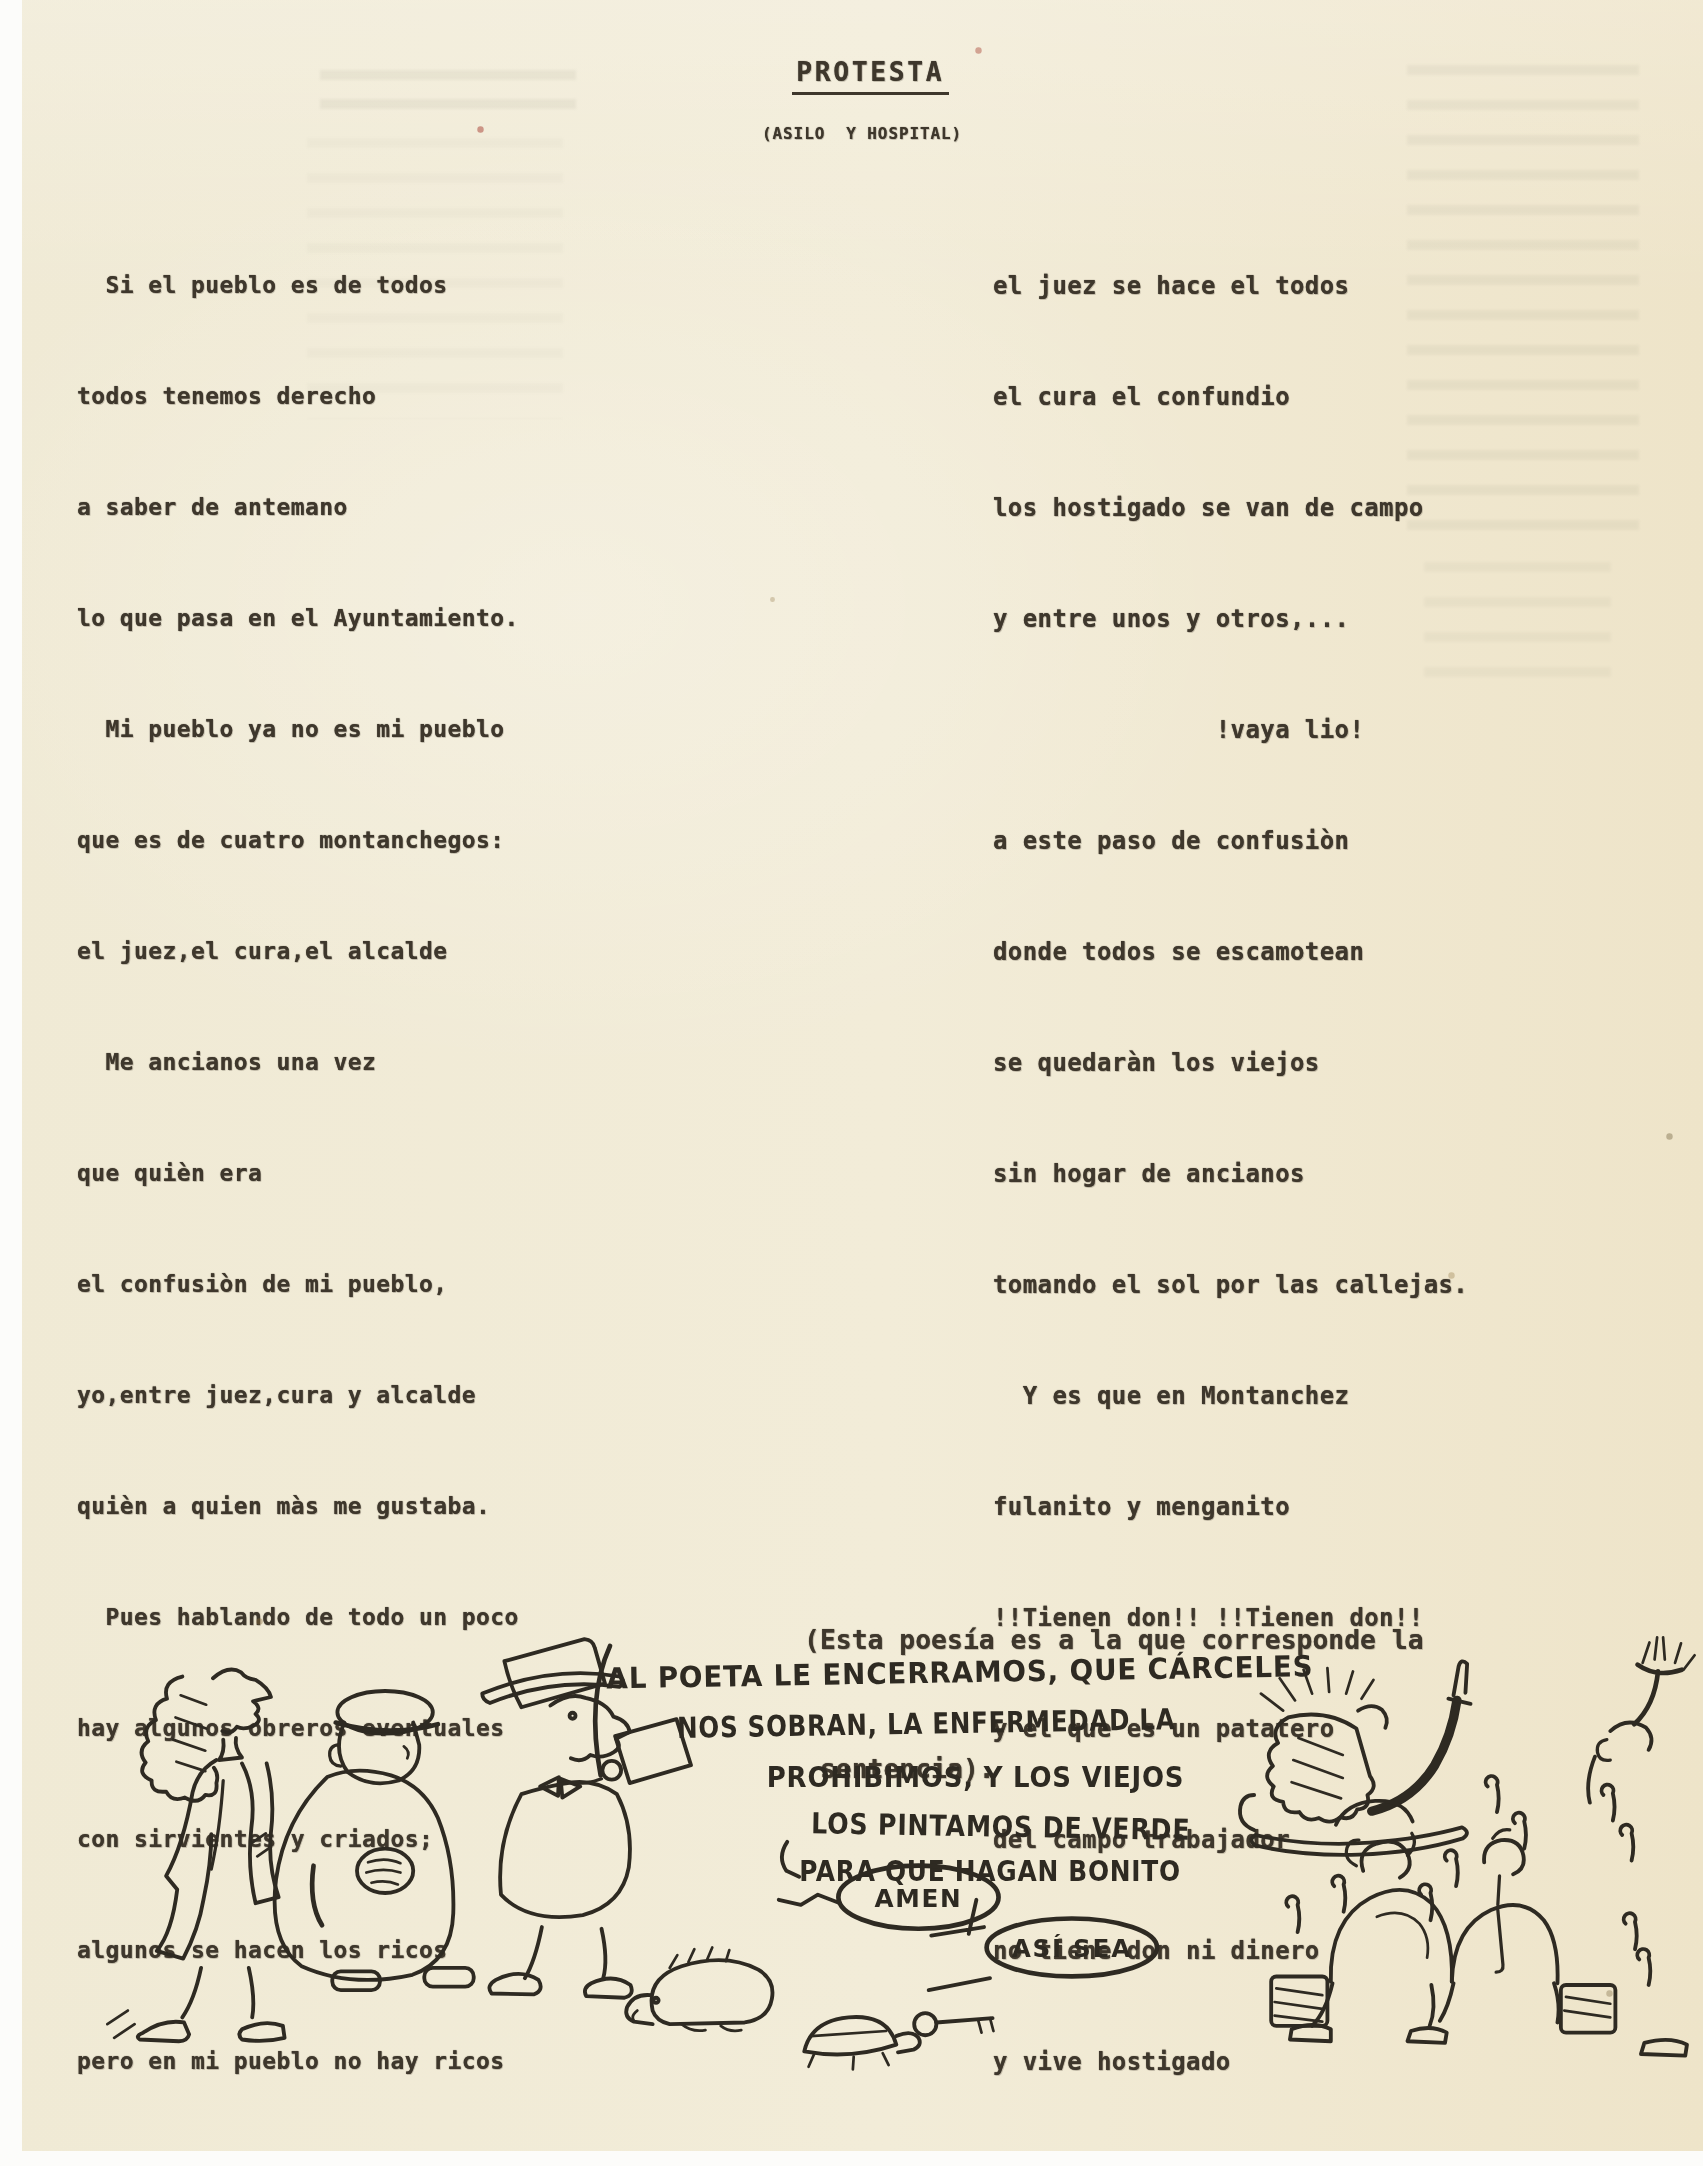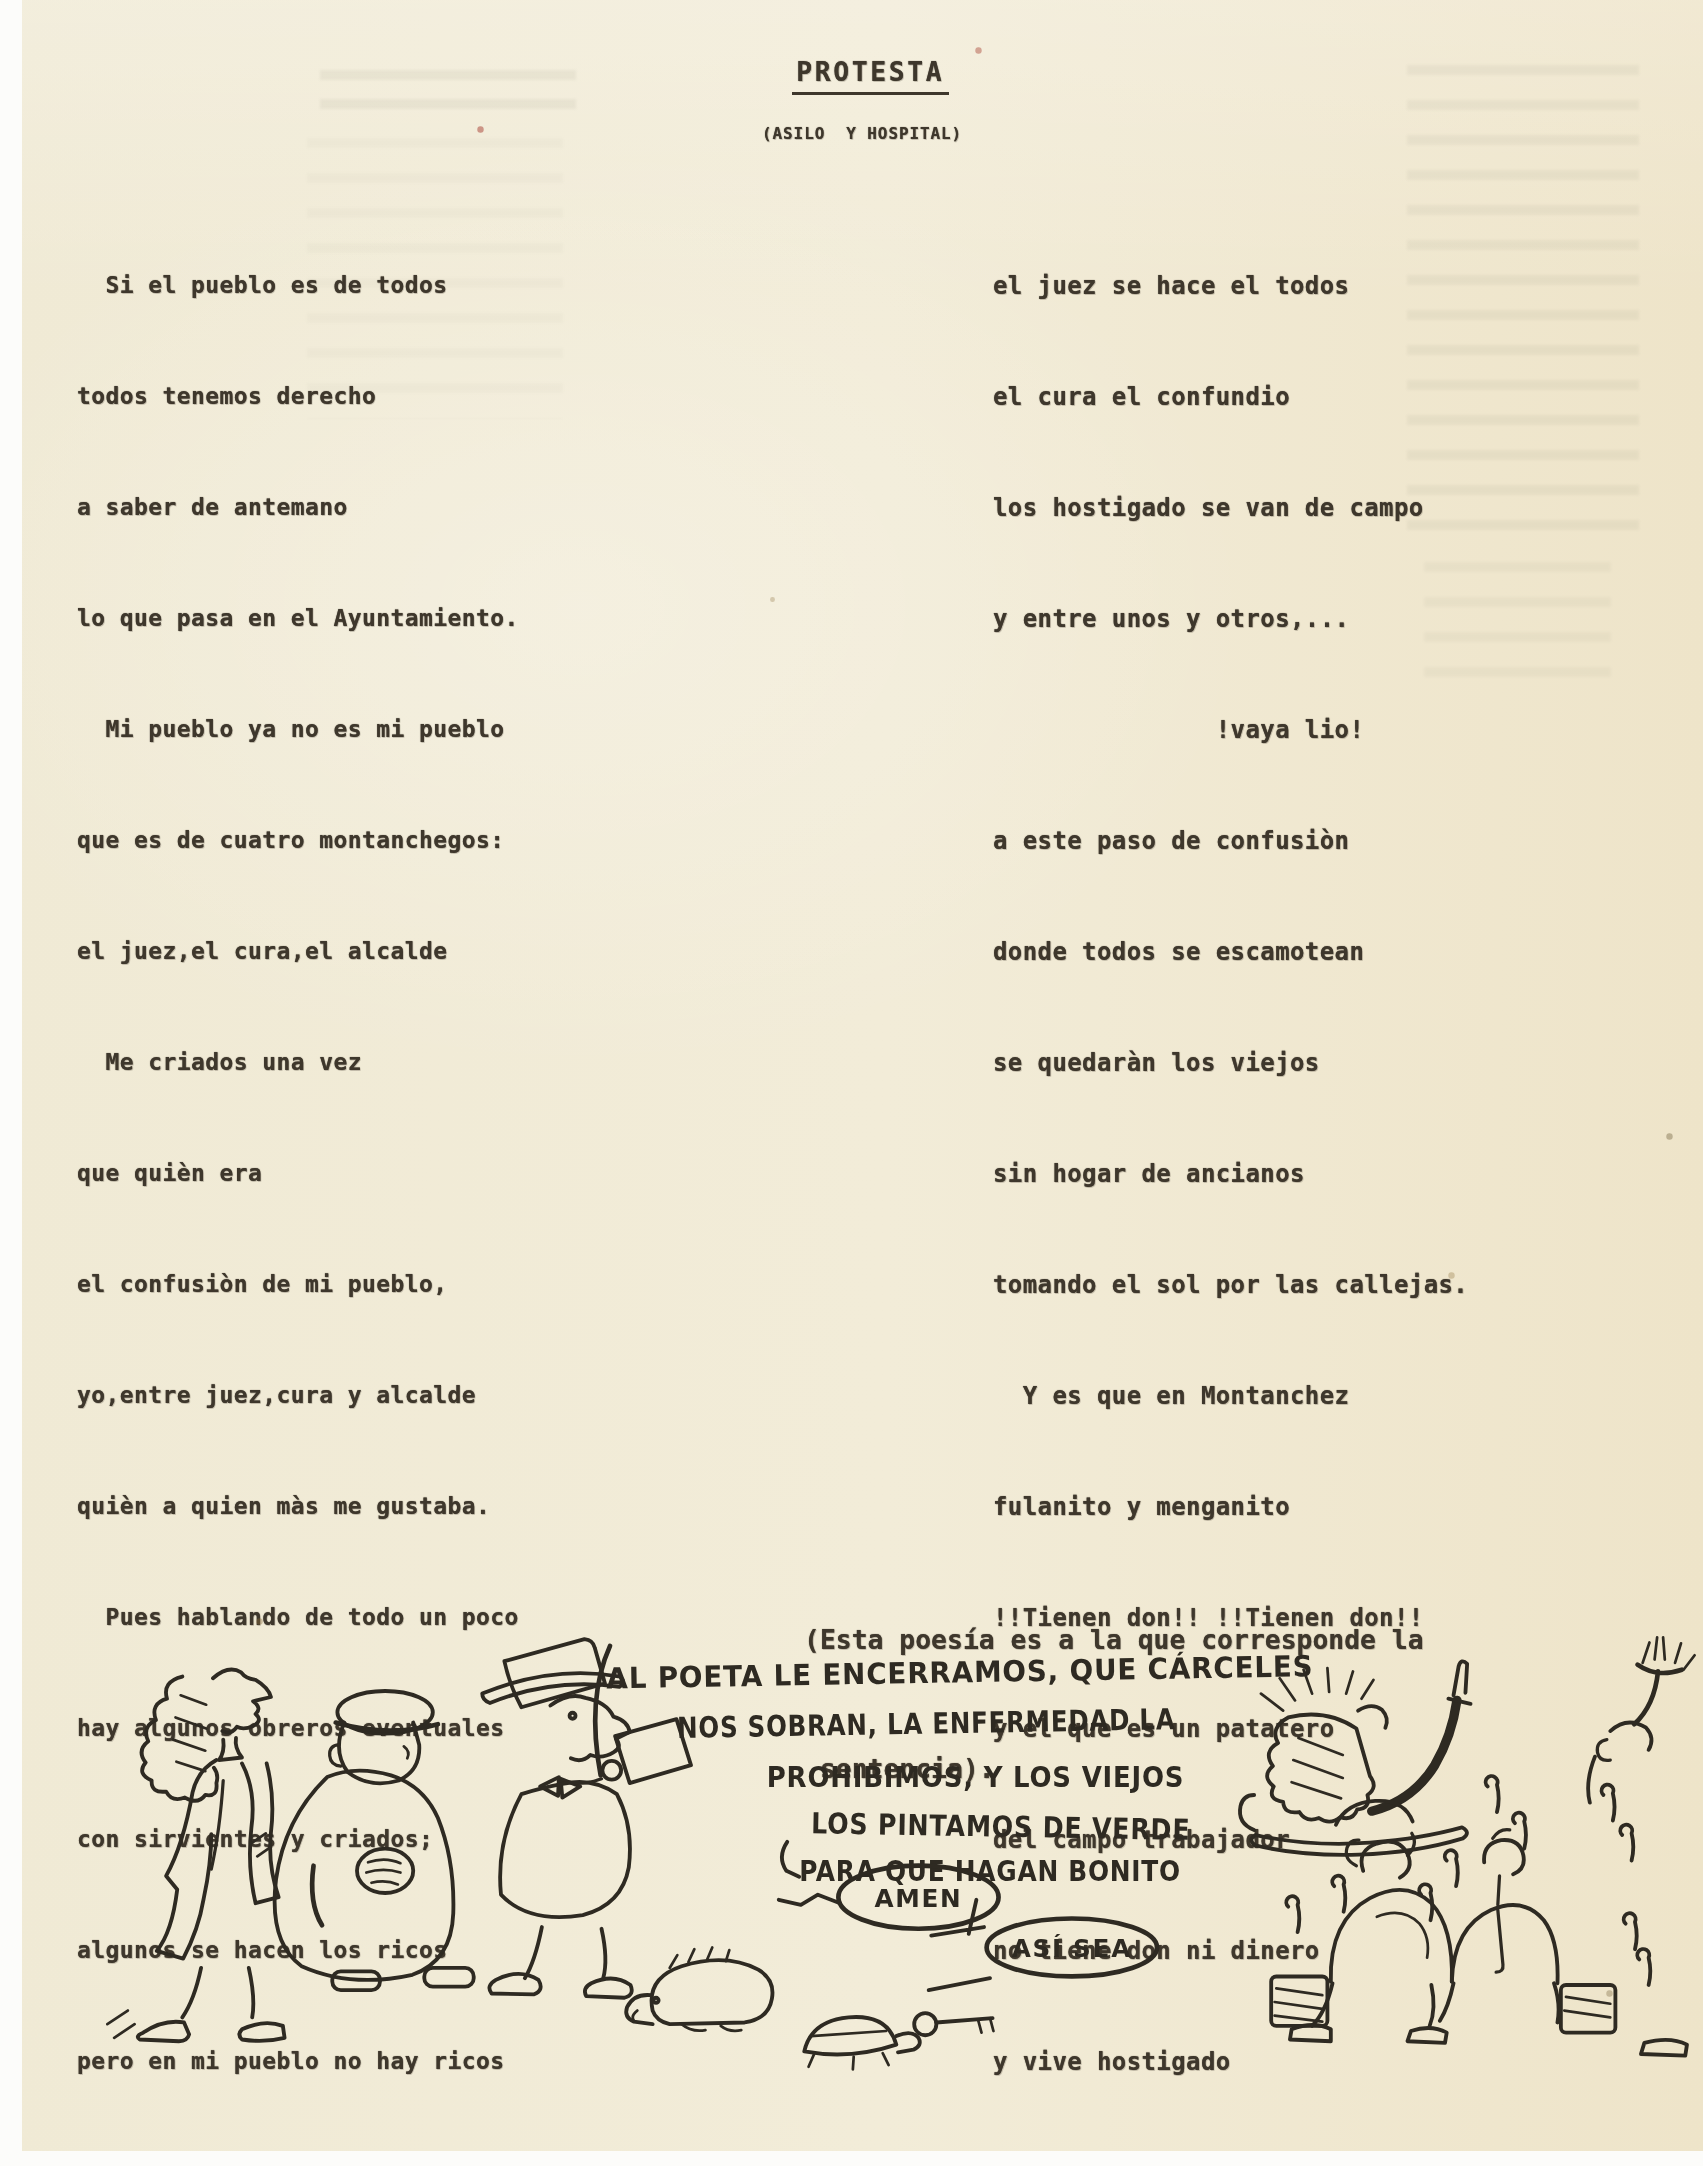--- a/index.html
+++ b/index.html
@@ -68,21 +68,21 @@
   <div class="type subtitle">(ASILO  Y HOSPITAL)</div>
 
   <div class="type col leftcol">
     <div class="ln">  Si el pueblo es de todos</div>
     <div class="ln">todos tenemos derecho</div>
     <div class="ln">a saber de antemano</div>
     <div class="ln">lo que pasa en el Ayuntamiento.</div>
     <div class="ln">  Mi pueblo ya no es mi pueblo</div>
     <div class="ln">que es de cuatro montanchegos:</div>
     <div class="ln">el juez,el cura,el alcalde</div>
-    <div class="ln">  Me criados una vez</div>
+    <div class="ln">  Me ancianos una vez</div>
     <div class="ln">que quièn era</div>
     <div class="ln">el confusiòn de mi pueblo,</div>
     <div class="ln">yo,entre juez,cura y alcalde</div>
     <div class="ln">quièn a quien màs me gustaba.</div>
     <div class="ln">  Pues hablando de todo un poco</div>
     <div class="ln">hay algunos obreros eventuales</div>
     <div class="ln">con sirvientes y criados;</div>
     <div class="ln">algunos se hacen los ricos</div>
     <div class="ln">pero en mi pueblo no hay ricos</div>
     

